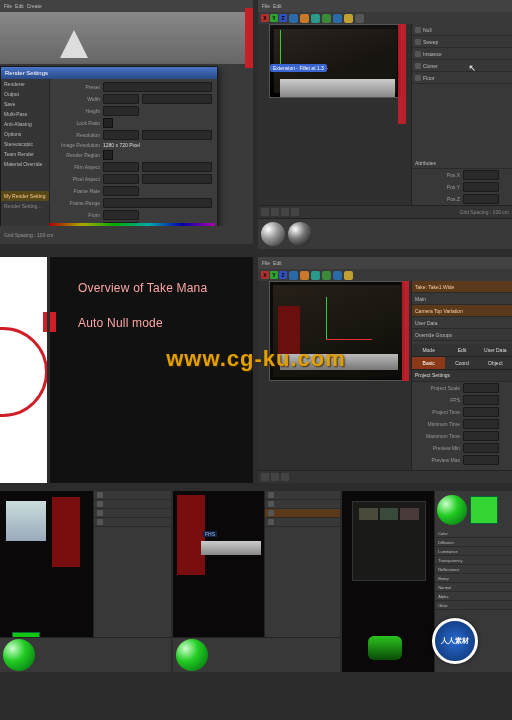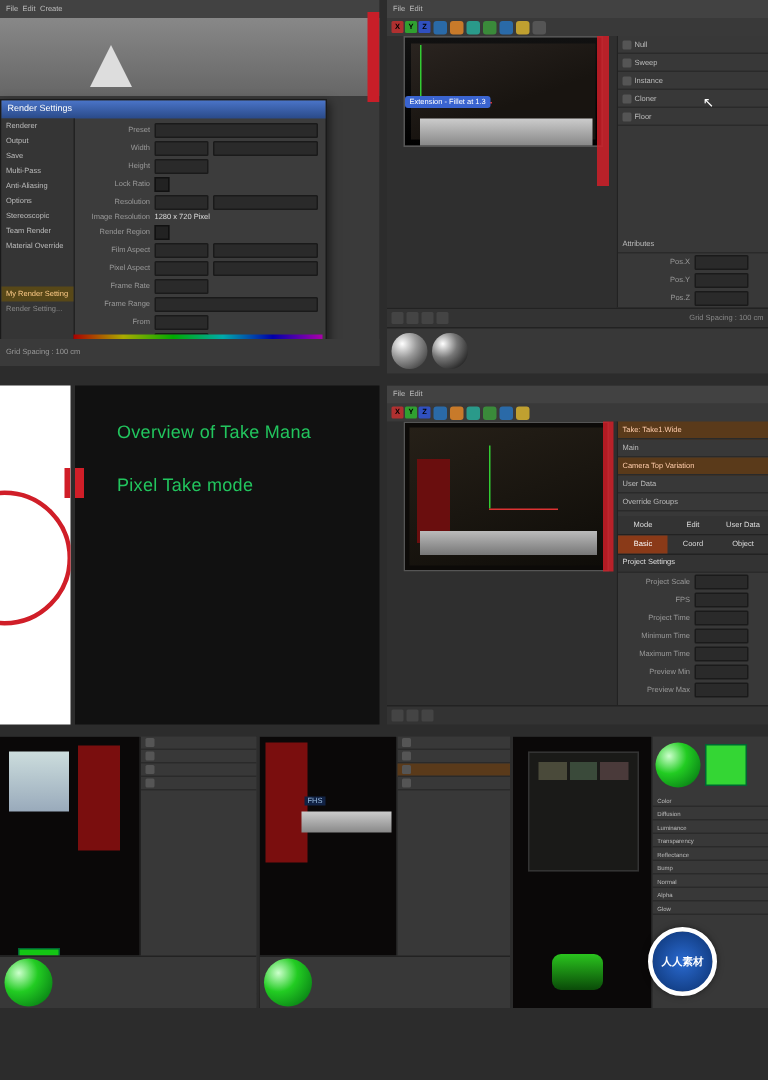--- a/index.html
+++ b/index.html
@@ -67,21 +67,21 @@
   .matball.b2{background:radial-gradient(circle at 30% 30%,#fff,#777 40%,#000)}
   .timeline{height:12px;background:#333;border-top:1px solid #222;display:flex;align-items:center;padding:0 3px;gap:2px}
   .timeline .btn{width:8px;height:8px;background:#444;border-radius:1px}
 
   
   .t3 .ring{position:absolute;left:-42px;top:70px;width:84px;height:84px;border:3px solid #d01e28;border-radius:50%}
   .t3 .redtab{position:absolute;left:43px;top:55px;width:4px;height:20px;background:#d01e28}
 
   
   .topics{padding:24px 14px 0 28px}
-  .topic{font-size:12px;color:#22c55e;margin-bottom:21px;letter-spacing:.2px}
+  .topic{font-size:12px;color:#fca5a5;margin-bottom:21px;letter-spacing:.2px}
   .t4 .redtab{position:absolute;left:0;top:55px;width:6px;height:20px;background:#d01e28}
 
   
   .t5 .render{position:absolute;left:11px;top:24px;width:135px;height:98px;background:#0c0a08;border:1px solid #555}
   .t5 .room{position:absolute;inset:3px;background:linear-gradient(160deg,#262018,#0e0c08)}
   .t5 .redcab{position:absolute;left:8px;top:24px;width:22px;height:56px;background:#6a0e0e}
   .t5 .redband{position:absolute;left:144px;top:24px;width:7px;height:100px;background:rgba(208,30,40,.85)}
   .t5 .counter{position:absolute;left:10px;top:72px;width:118px;height:16px;background:linear-gradient(#bbb,#777)}
   .t5 .gizmo-y{position:absolute;left:68px;top:40px;width:1px;height:42px;background:#3c3}
   .t5 .gizmo-x{position:absolute;left:68px;top:82px;width:46px;height:1px;background:#d33}
@@ -318,21 +318,21 @@
 
   <div class="tile t3">
     <div class="ring"></div>
     <div class="redtab"></div>
   </div>
 
   <div class="tile t4">
     <div class="redtab"></div>
     <div class="topics">
       <div class="topic">Overview of Take Mana</div>
-      <div class="topic">Pixel Take mode</div>
+      <div class="topic">Auto Null mode</div>
     </div>
   </div>
 
   <div class="tile t5">
     <div class="app">
       <div class="menubar">
         <span>File</span>
         <span>Edit</span>
       </div>
       <div class="toolbar">
@@ -513,17 +513,18 @@
         <div class="panel-row">Transparency</div>
         <div class="panel-row">Reflectance</div>
         <div class="panel-row">Bump</div>
         <div class="panel-row">Normal</div>
         <div class="panel-row">Alpha</div>
         <div class="panel-row">Glow</div>
       </div>
     </div>
   </div>
 
+  <div class="wm">www.cg-ku.com</div>
   <div class="stamp">
       <span>人人素材</span>
     </div>
 
 </div>
 
 </body></html>

